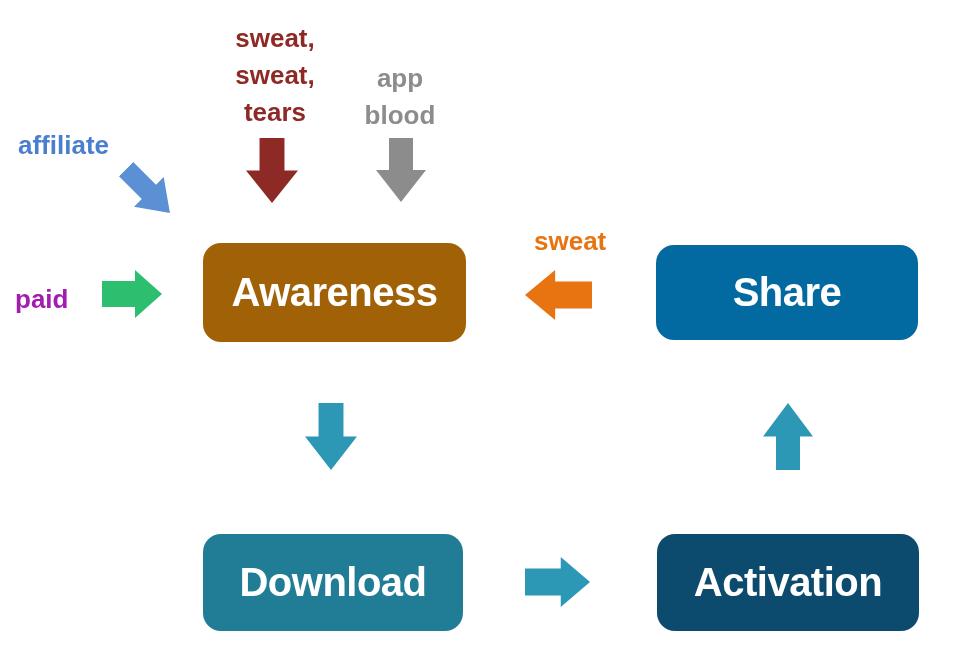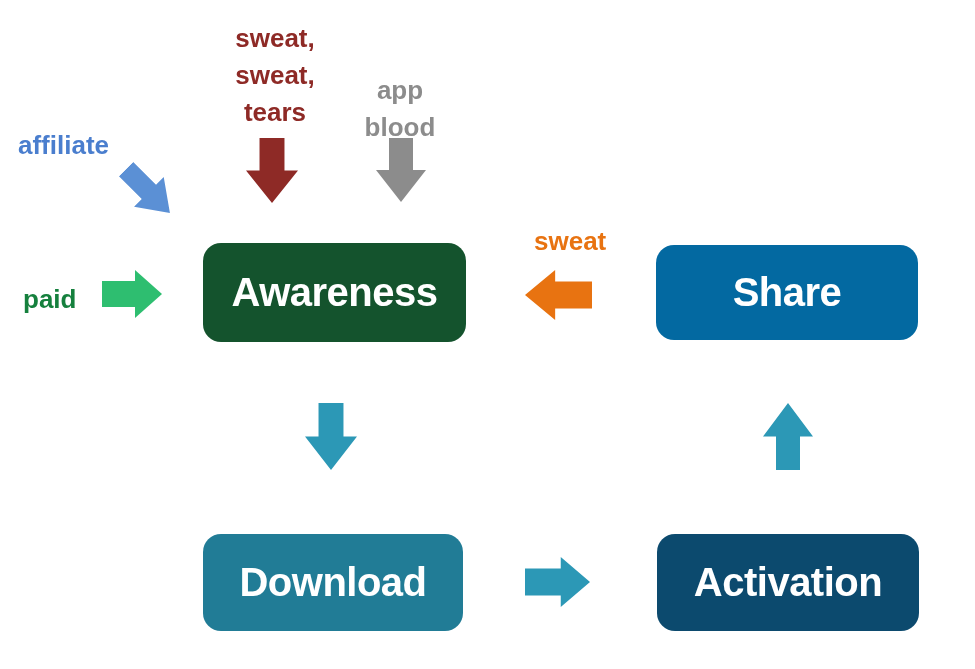--- a/index.html
+++ b/index.html
@@ -39,26 +39,26 @@
 <div class="canvas">
 
   <div class="label" style="left: 18px; top: 127px; color: rgb(74, 126, 206);">affiliate</div>
 
   <div class="label centered" style="left: 199px; top: 20px; width: 152px; color: rgb(142, 42, 38);">
     <div>sweat,</div>
     <div>sweat,</div>
     <div>tears</div>
   </div>
 
-  <div class="label centered" style="left: 340px; top: 72px; width: 120px; color: rgb(140, 140, 140);">
+  <div class="label centered" style="left: 340px; top: 60px; width: 120px; color: rgb(140, 140, 140);">
     <div>app</div>
     <div>blood</div>
   </div>
 
-  <div class="label" style="left: 23px; top: 281px; color: #15803d;">paid</div>
+  <div class="label" style="left: 15px; top: 281px; color: #a21caf;">paid</div>
 
   <div class="label centered" style="left: 534px; top: 223px; width: 68px; color: rgb(232, 115, 17);">sweat</div>
 
   <svg class="arrow diag" style="left:117px; top:170px;" width="62" height="42" viewBox="0 0 100 100" preserveAspectRatio="none">
     <polygon points="0,26 52,26 52,0 100,50 52,100 52,74 0,74" fill="#5B90D5"></polygon>
   </svg>
 
   <svg class="arrow" style="left:246px; top:138px;" width="52" height="65" viewBox="0 0 100 100" preserveAspectRatio="none">
     <polygon points="26,0 74,0 74,50 100,50 50,100 0,50 26,50" fill="#8E2A26"></polygon>
   </svg>
@@ -80,21 +80,21 @@
   </svg>
 
   <svg class="arrow" style="left:525px; top:557px;" width="65" height="50" viewBox="0 0 100 100" preserveAspectRatio="none">
     <polygon points="0,23 55,23 55,0 100,50 55,100 55,77 0,77" fill="#2C98B6"></polygon>
   </svg>
 
   <svg class="arrow" style="left:763px; top:403px;" width="50" height="67" viewBox="0 0 100 100" preserveAspectRatio="none">
     <polygon points="50,0 100,50 74,50 74,100 26,100 26,50 0,50" fill="#2C98B6"></polygon>
   </svg>
 
-  <div class="node" style="left: 203px; top: 243px; width: 263px; height: 99px; background-color: #14532d; color: rgb(255, 255, 255);">
+  <div class="node" style="left: 203px; top: 243px; width: 263px; height: 99px; background-color: #a16207; color: rgb(255, 255, 255);">
     <span>Awareness</span>
   </div>
 
   <div class="node" style="left: 656px; top: 245px; width: 262px; height: 95px; background-color: #0369a1; color: rgb(255, 255, 255);">
     <span>Share</span>
   </div>
 
   <div class="node" style="left: 203px; top: 534px; width: 260px; height: 97px; background-color: rgb(33, 124, 150); color: rgb(255, 255, 255); text-align: right;">
     <span>Download</span>
   </div>

